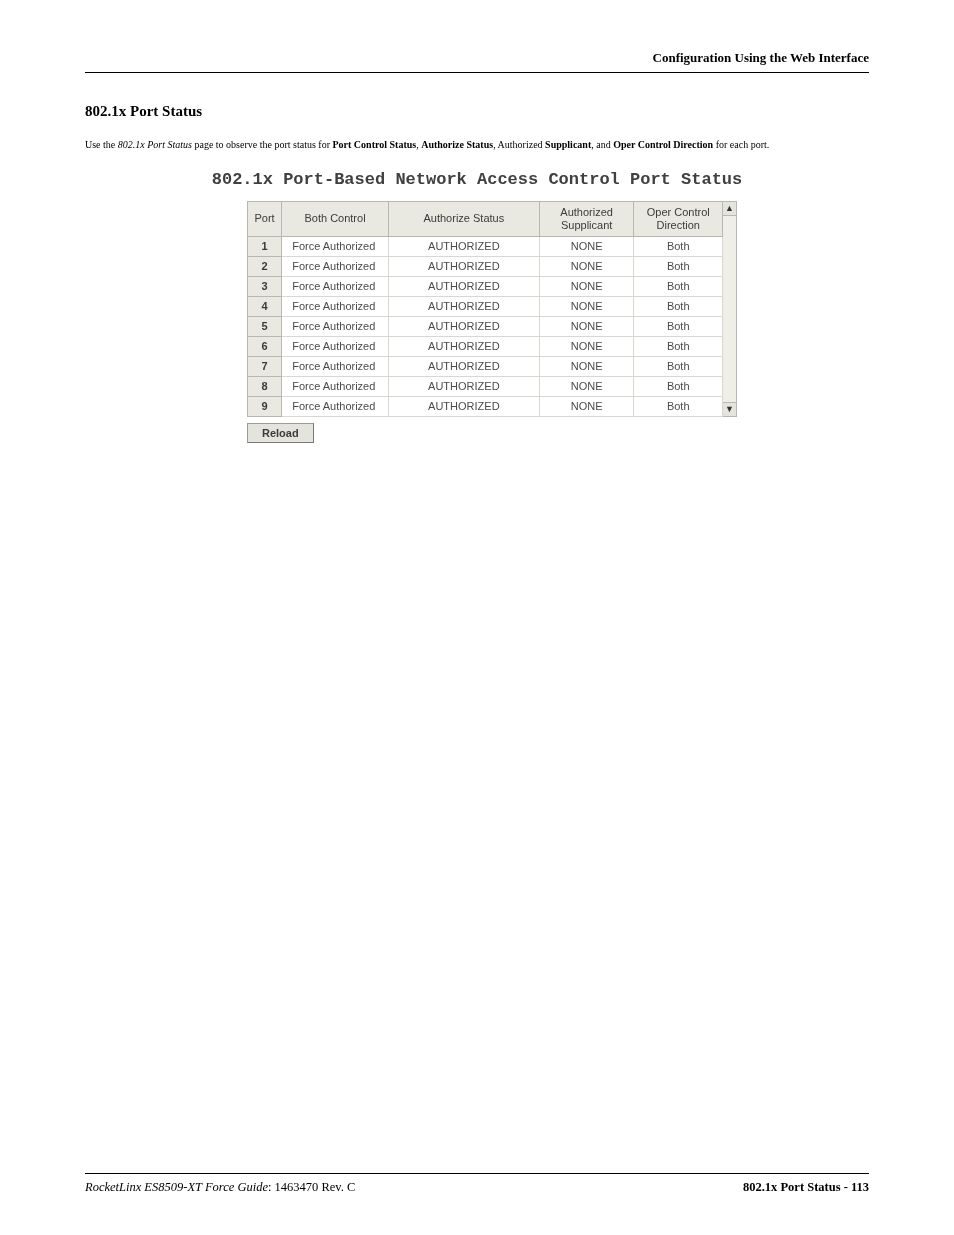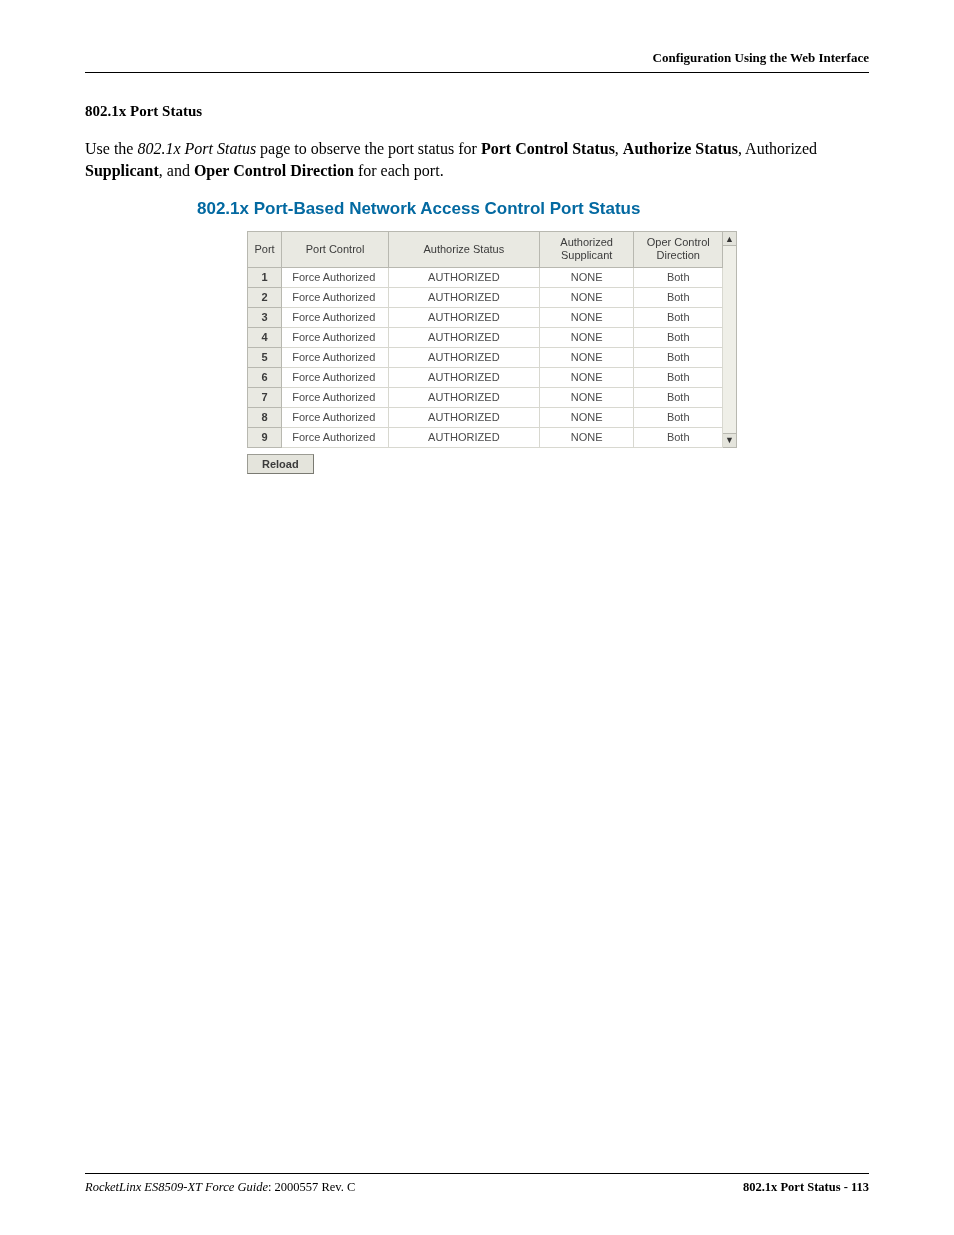--- a/index.html
+++ b/index.html
@@ -26,38 +26,38 @@
     border: none;
     border-top: 1.5px solid #000;
     margin: 0 0 30px 0;
   }
   .section-title {
     font-weight: bold;
     font-size: 15px;
     margin-bottom: 18px;
   }
   .body-text {
-    font-size: 16px;
+    font-size: 10px;
     line-height: 1.35;
     margin-bottom: 18px;
   }
   .body-text .italic { font-style: italic; }
   .body-text .bold { font-weight: bold; }
 
   .panel-wrap {
     width: 560px;
     margin: 0 auto;
   }
   .panel-title {
-    font-family: Liberation Sans, sans-serif;
-    font-weight: bold;
-    color: #0369a1;
+    font-family: Liberation Mono, monospace;
+    font-weight: bold;
+    color: #404040;
     font-size: 17px;
     margin: 8px 0 12px 0;
-    text-align: left;
+    text-align: center;
   }
   .table-scroll-wrap {
     display: flex;
     width: 490px;
     margin-left: 50px;
   }
   table.port-table {
     border-collapse: collapse;
     font-family: Arial, Helvetica, sans-serif;
     font-size: 11px;
@@ -165,21 +165,21 @@
   </div>
 
   <div class="panel-wrap">
     <div class="panel-title">802.1x Port-Based Network Access Control Port Status</div>
 
     <div class="table-scroll-wrap">
       <table class="port-table">
         <thead>
           <tr>
             <th class="col-port">Port</th>
-            <th class="col-pc">Port Control</th>
+            <th class="col-pc">Both Control</th>
             <th class="col-auth">Authorize Status</th>
             <th class="col-supp">Authorized Supplicant</th>
             <th class="col-dir">Oper Control Direction</th>
           </tr>
         </thead>
         <tbody>
           <tr>
             <td class="port-num">1</td>
             <td class="pc">Force Authorized</td>
             <td>AUTHORIZED</td>
@@ -251,19 +251,19 @@
       </div>
     </div>
 
     <button class="reload-btn">Reload</button>
   </div>
 
   <div class="footer">
     <hr class="bottom-rule">
     <div class="footer-row">
       <div class="footer-left">
-        <span class="italic">RocketLinx ES8509-XT Force Guide</span><span>: 2000557 Rev. C</span>
+        <span class="italic">RocketLinx ES8509-XT Force Guide</span><span>: 1463470 Rev. C</span>
       </div>
       <div class="footer-right">802.1x Port Status - 113</div>
     </div>
   </div>
 
 </div>
 
 </body></html>

